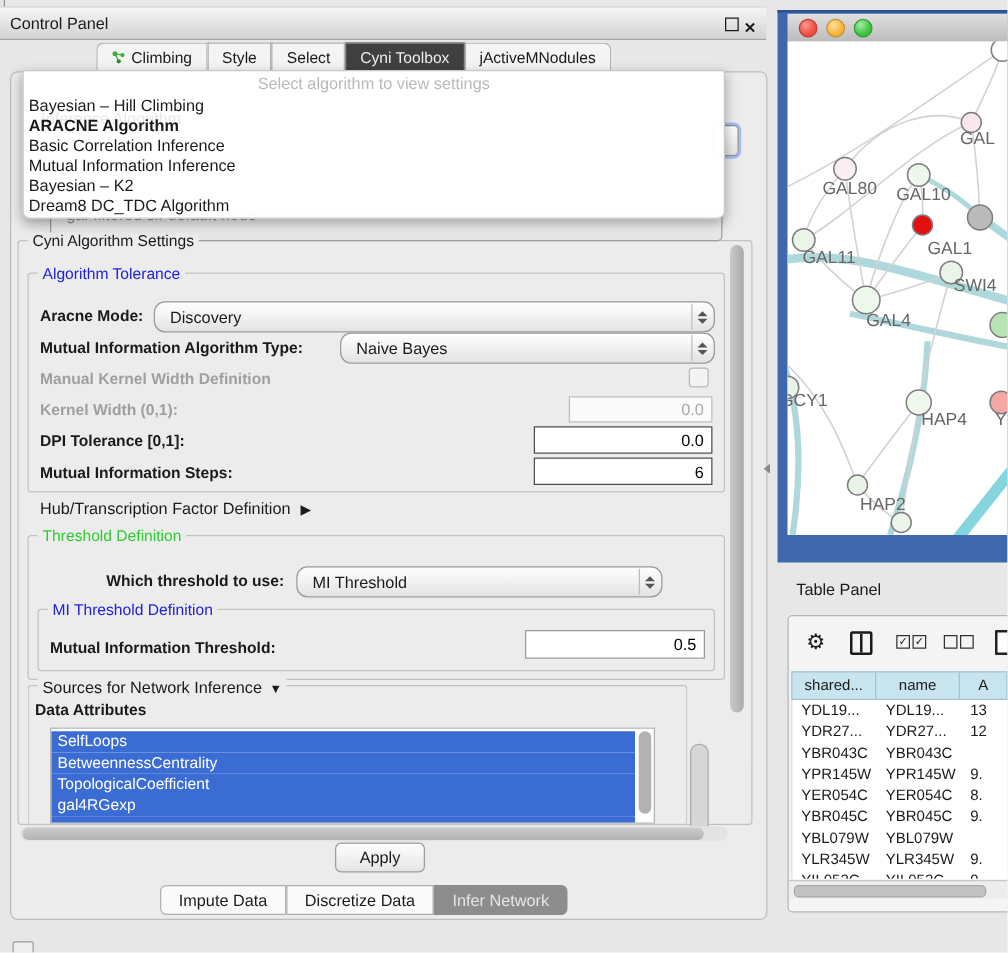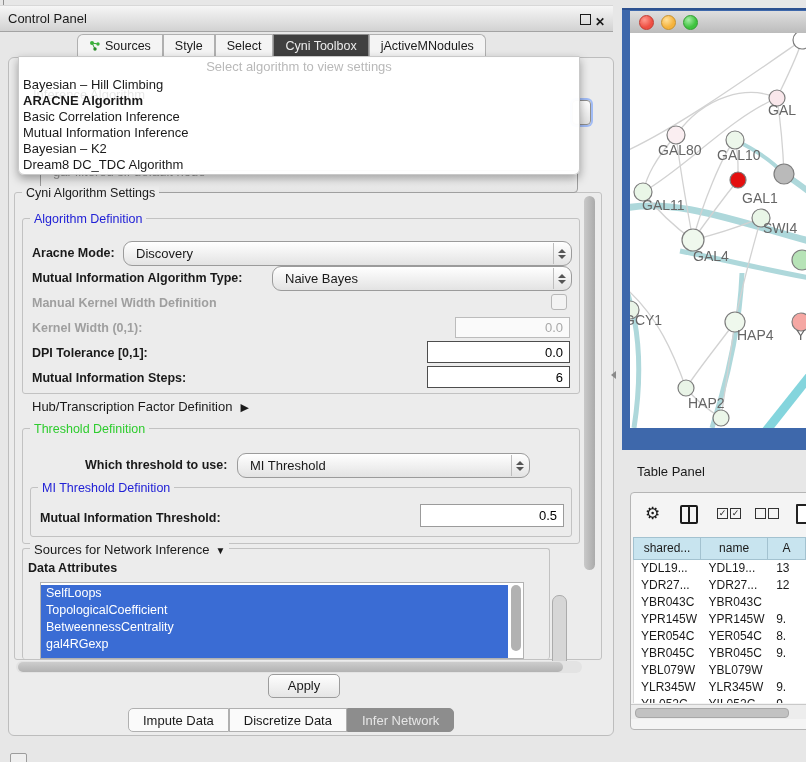--- a/index.html
+++ b/index.html
@@ -120,21 +120,21 @@
 
   <div class="top-tabs">
     <div class="ttab">
       <svg width="12" height="12" viewBox="0 0 12 12">
         <line x1="3" y1="3" x2="9" y2="4" stroke="#2fa32f" stroke-width="1"></line>
         <line x1="3" y1="3" x2="6" y2="9" stroke="#2fa32f" stroke-width="1"></line>
         <circle cx="3" cy="3" r="2" fill="#3ab03a"></circle>
           <circle cx="9" cy="4" r="1.7" fill="#3ab03a"></circle>
           <circle cx="6" cy="9" r="1.7" fill="#2a8a2a"></circle>
       </svg>
-      <span>Sources</span>
+      <span>Climbing</span>
     </div>
     <div class="ttab">
         <span>Style</span>
       </div>
     <div class="ttab">
         <span>Select</span>
       </div>
     <div class="ttab sel">
         <span>Cyni Toolbox</span>
       </div>
@@ -158,21 +158,21 @@
         <div class="algo-item">Bayesian – K2</div>
         <div class="algo-item">Dream8 DC_TDC Algorithm</div>
       </div>
     <div class="ghost-label">Inference Algorithm</div>
   </div>
 
   <div class="group" style="left:14px;top:192px;width:586px;height:466px;"></div>
   <span class="group-label" style="left:22px;top:186px;">Cyni Algorithm Settings</span>
 
   <div class="group" style="left:22px;top:218px;width:556px;height:174px;"></div>
-  <span class="group-label blue" style="left:30px;top:212px;">Algorithm Definition</span>
+  <span class="group-label blue" style="left:30px;top:212px;">Algorithm Tolerance</span>
 
   <span class="flabel" style="left:32px;top:246px;">Aracne Mode:</span>
   <div class="combo" style="left:123px;top:241px;width:447px;">
     <span class="txt">Discovery</span>
     <span class="stepper">
         <span class="tri-up"></span>
         <span class="tri-down"></span>
       </span>
   </div>
 
@@ -221,22 +221,22 @@
 
   <div class="group" style="left:22px;top:548px;width:526px;height:110px;border-bottom:none;"></div>
   <span class="group-label" style="left:30px;top:542px;font-size:13px;">
     <span>Sources for Network Inference</span><span class="arrow-down">▼</span>
   </span>
   <span class="flabel" style="left:28px;top:561px;">Data Attributes</span>
 
   <div class="attr-list">
     <div id="attr-items">
         <div class="attr-item first">SelfLoops</div>
+        <div class="attr-item">BetweennessCentrality</div>
         <div class="attr-item">TopologicalCoefficient</div>
-        <div class="attr-item">BetweennessCentrality</div>
         <div class="attr-item">gal4RGexp</div>
         <div class="attr-item"></div>
       </div>
     <div class="list-vthumb"></div>
   </div>
 
   <div class="vthumb"></div>
   <div class="inner-vthumb"></div>
   <div class="hscroll">
       <div class="hthumb"></div>

